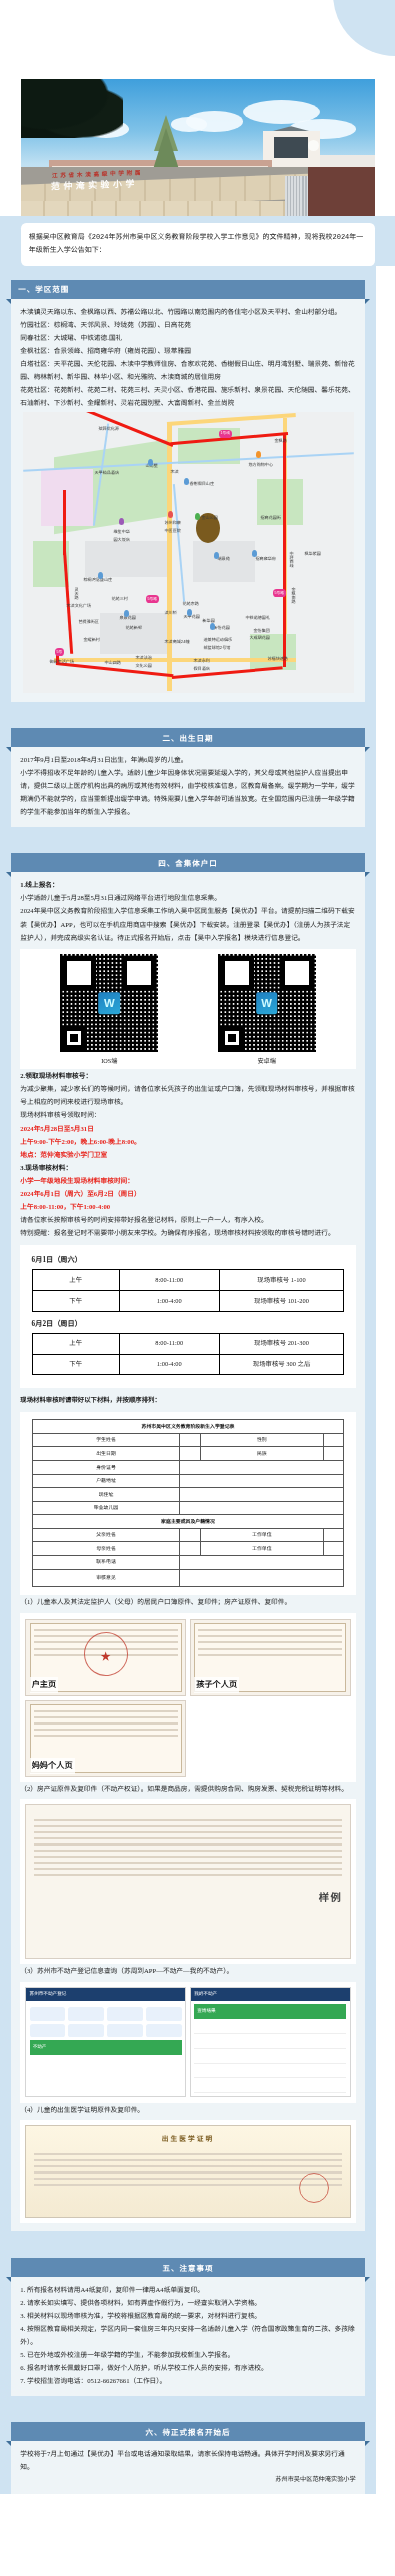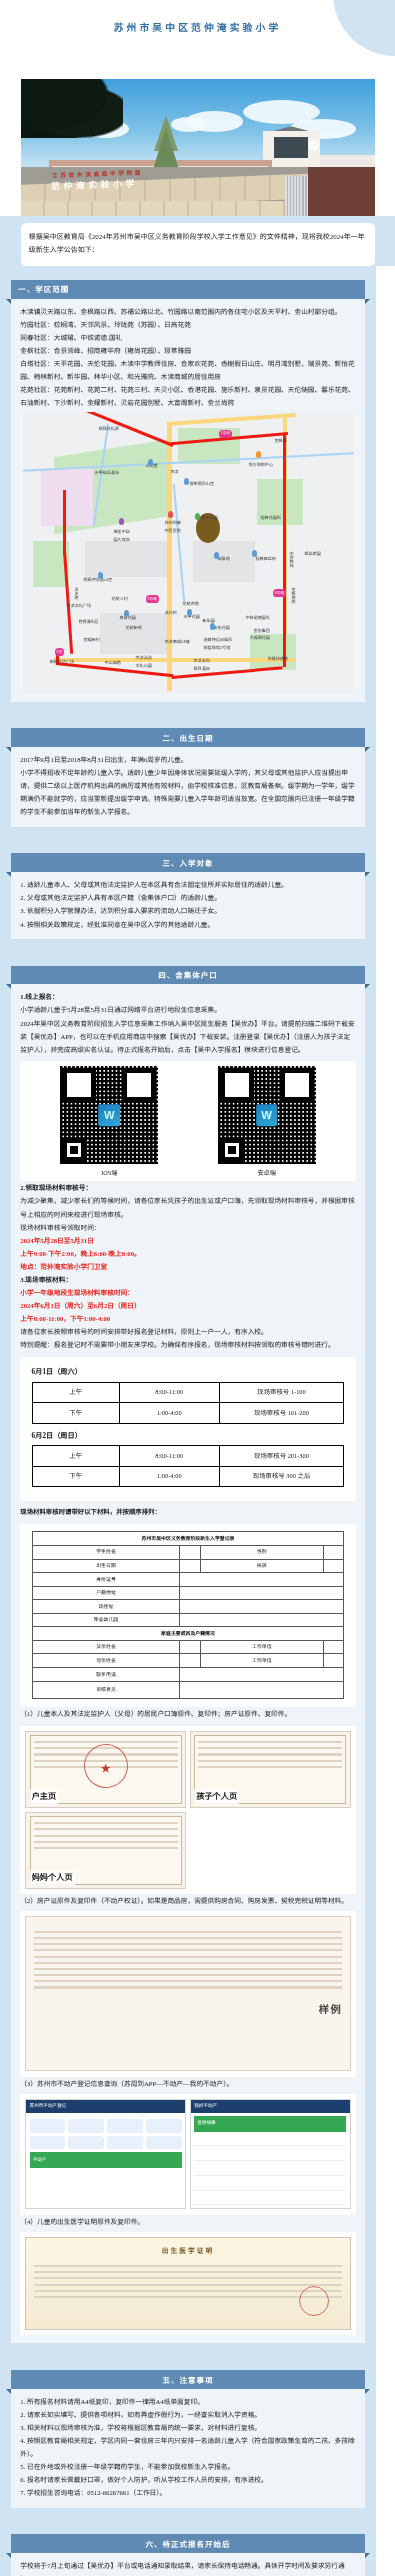--- a/index.html
+++ b/index.html
@@ -62,21 +62,21 @@
   .wall-text-white { position:absolute; left:30px; bottom:25px; font-size:8.8px; color:#fdfdfd; letter-spacing:3.6px; font-weight:700; transform: skewY(-2deg); }
   .gate { position:absolute; right:0; bottom:0; width:67px; height:49px; background:#6e4038; }
   .gate-rail { position:absolute; right:61px; bottom:0; width:29px; height:40px;
     background: repeating-linear-gradient(90deg, #d9dde0 0 1.5px, #b3b9be 1.5px 3.1px); }
 
   
   .bluebg { background:#cfe3f2; padding: 7.2px 0 0; }
   .intro-card {
     width: 354px; margin: 0 auto; background:#ffffff; border-radius: 5.2px;
     padding: 7.2px 8.2px 9.3px; font-size: 7px; line-height: 1.9; color:#1a1a1a;
-    font-family:Liberation Serif, serif;
+    font-family:Liberation Mono, monospace;
   }
 
   
   .sec { position: relative; width: 376px; background:#cfe3f2; padding-top: 13.4px; }
   .sec-head {
     width: 354px; margin: 0 auto; background:#5e8ab3; color:#ffffff;
     font-size: 7.5px; font-weight: 700; text-align:center; letter-spacing:1px;
     padding: 3.6px 0 4.1px; position:relative; font-family:"Liberation Serif", serif;
   }
   .sec-head.left { text-align:left; padding-left: 7.2px; }
@@ -182,21 +182,20 @@
   .cert-seal { position:absolute; right:20.6px; bottom:13.4px; width:30px;height:30px;border-radius:50%;border:1.5px solid #c0392b; opacity:.7;}
   .foot-sign { text-align:right; font-size:6.2px; }
 </style>
 </head>
 <body>
 
 <div class="page">
 
   <div class="header-wrap">
     <div class="blob"></div>
-    <div class="school-title">苏州市吴中区范仲淹实验小学</div>
   </div>
 
   <div class="hero">
     <div class="sky"></div>
     <div class="cloud c1"></div>
     <div class="cloud c2"></div>
     <div class="cloud c3"></div>
     <div class="cloud c4"></div>
     <div class="cloud c5"></div>
     <div class="right-bldg"></div>
@@ -328,30 +327,20 @@
 
   <div class="sec">
     <div class="sec-head">二、出生日期</div>
     <div class="sec-body">
       <span class="ind">2017年9月1日至2018年8月31日出生，年满6周岁的儿童。</span>
       <span class="ind">小学不得招收不足年龄的儿童入学。适龄儿童少年因身体状况需要延缓入学的，其父母或其他监护人应当提出申请，提供二级以上医疗机构出具的病历或其他有效材料，由学校核准信息，区教育局备案。缓学期为一学年，缓学期满仍不能就学的，应当重新提出缓学申请。特殊需要儿童入学年龄可适当放宽。在全国范围内已注册一年级学籍的学生不能参加当年的新生入学报名。</span>
     </div>
     <div class="sec-spacer"></div>
   </div>
 
-  <div class="sec">
-    <div class="sec-head">三、入学对象</div>
-    <div class="sec-body">
-      <span class="ind">1. 适龄儿童本人、父母或其他法定监护人在本区具有合法固定住所并实际居住的适龄儿童。</span>
-      <span class="ind">2. 父母或其他法定监护人具有本区户籍（含集体户口）的适龄儿童。</span>
-      <span class="ind">3. 依据积分入学管理办法，达到积分准入要求的流动人口随迁子女。</span>
-      <span class="ind">4. 按照相关政策规定，经批准同意在吴中区入学的其他适龄儿童。</span>
-    </div>
-    <div class="sec-spacer"></div>
-  </div>
 
   <div class="sec">
     <div class="sec-head">四、含集体户口</div>
     <div class="sec-body">
 
       <span class="ind bold">1.线上报名：</span>
       <span class="ind">小学适龄儿童于5月28至5月31日通过网络平台进行地段生信息采集。</span>
       <span class="ind">2024年吴中区义务教育阶段招生入学信息采集工作纳入吴中区民生服务【吴优办】平台。请提前扫描二维码下载安装【吴优办】APP，也可以在手机应用商店中搜索【吴优办】下载安装。注册登录【吴优办】（注册人为孩子法定监护人），并完成高级实名认证。待正式报名开始后，点击【吴中入学报名】模块进行信息登记。</span>
 
       <div class="qr-row">

